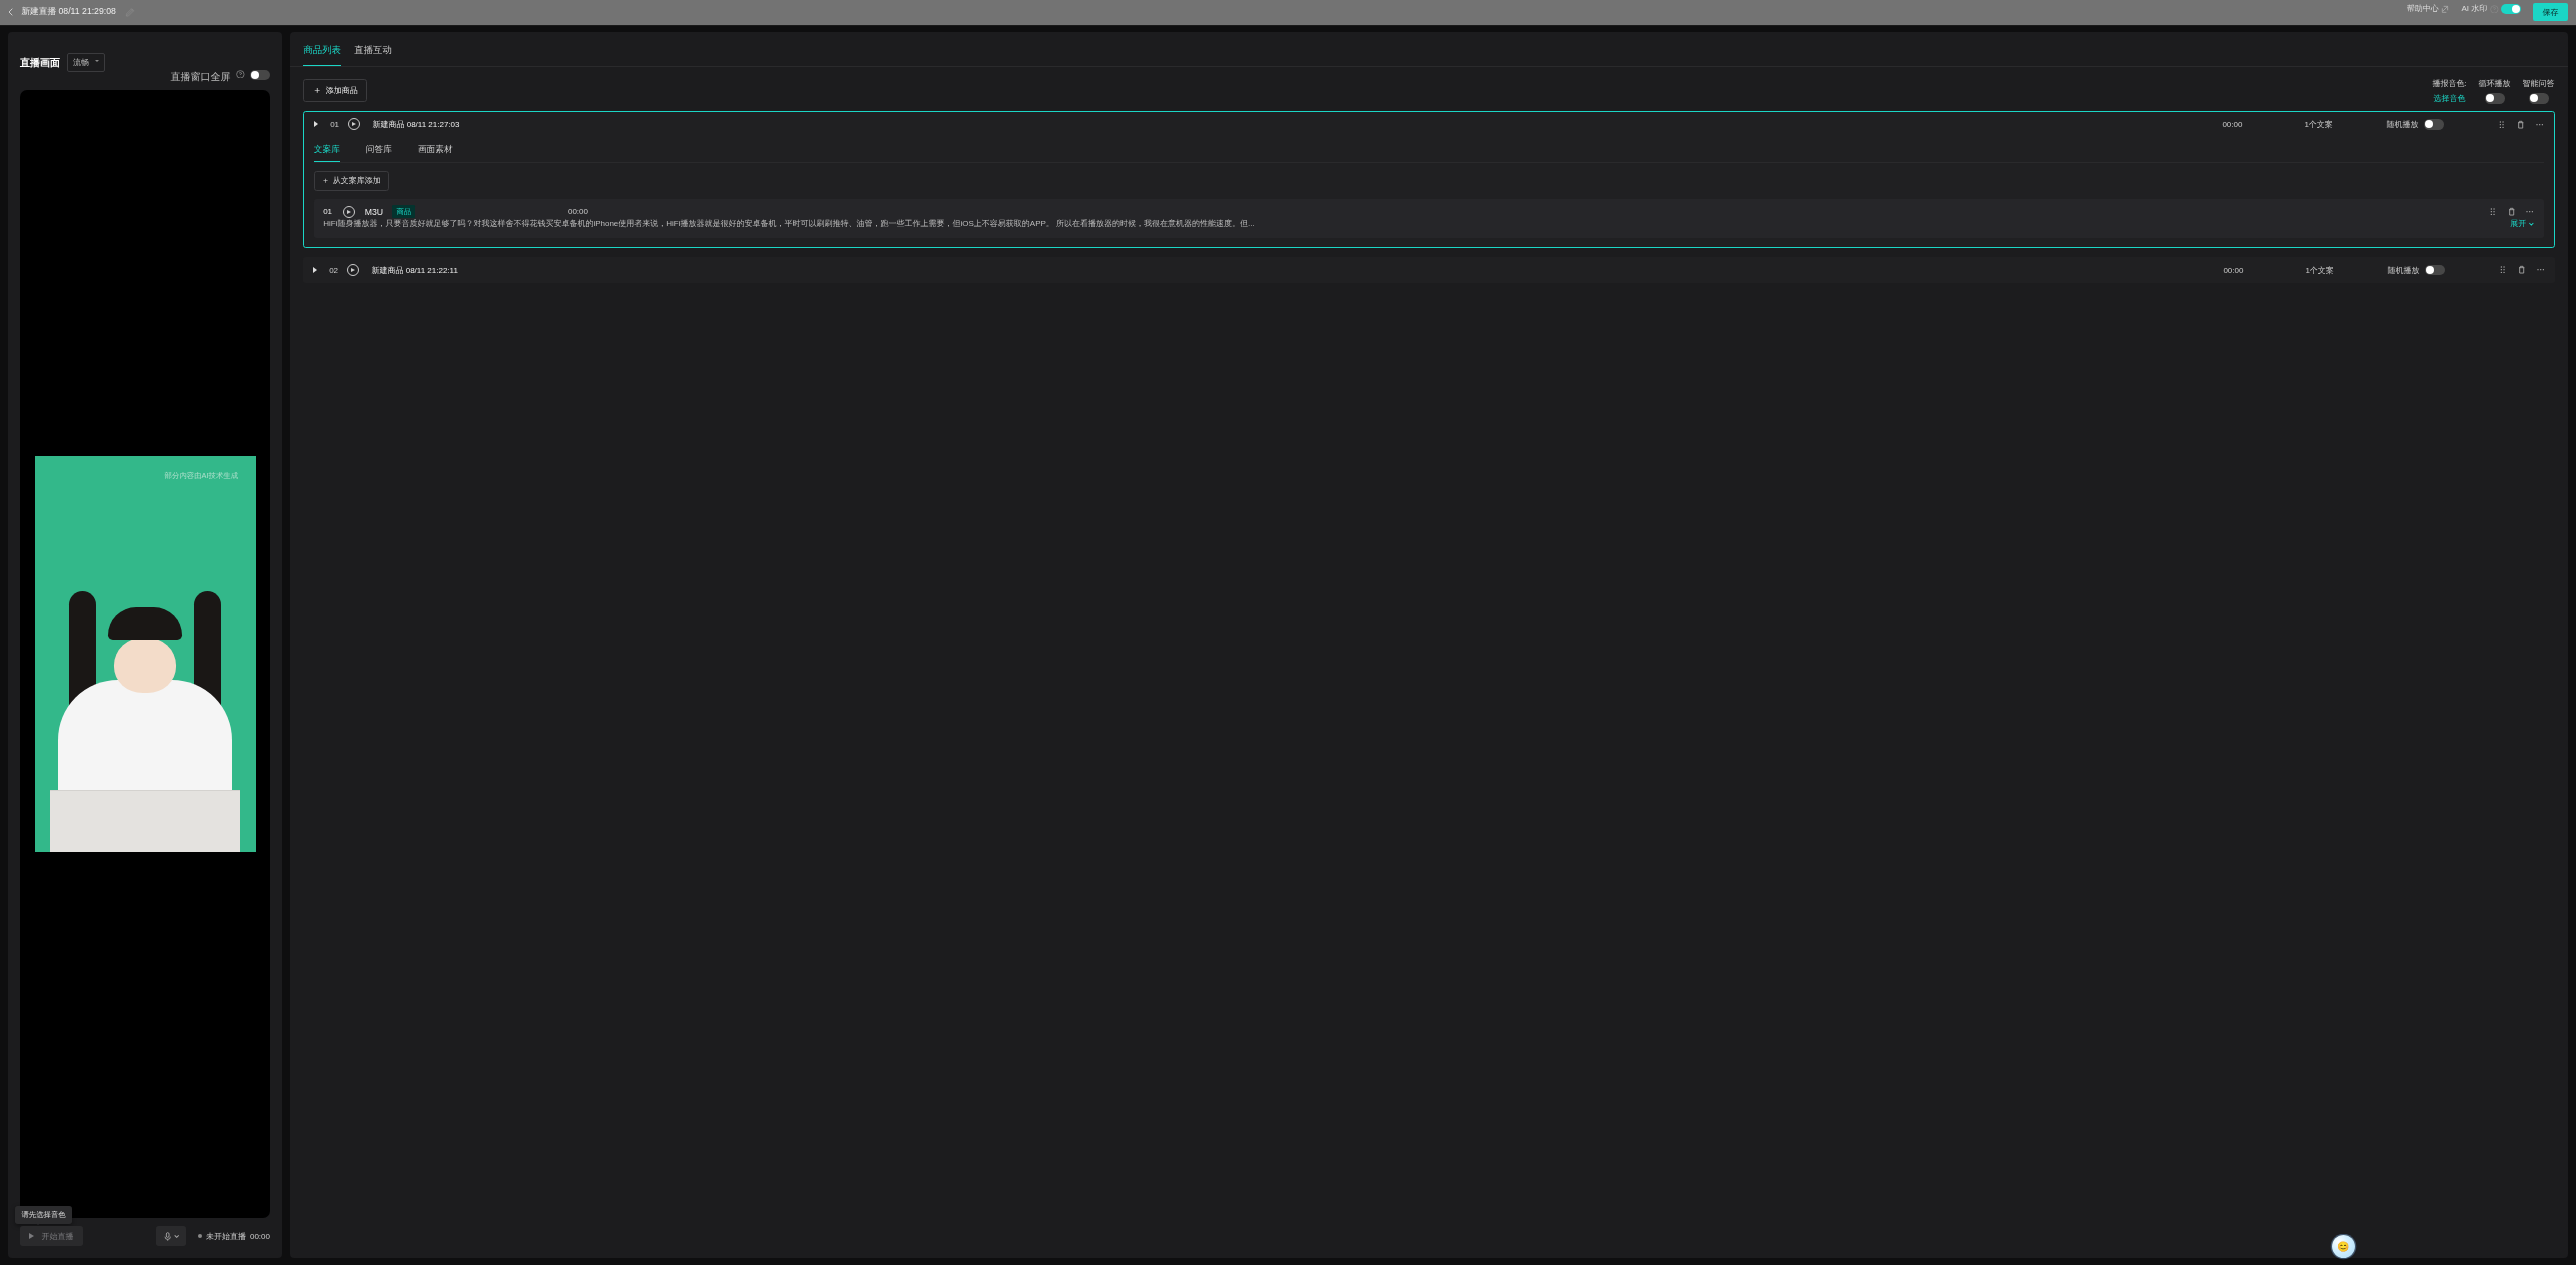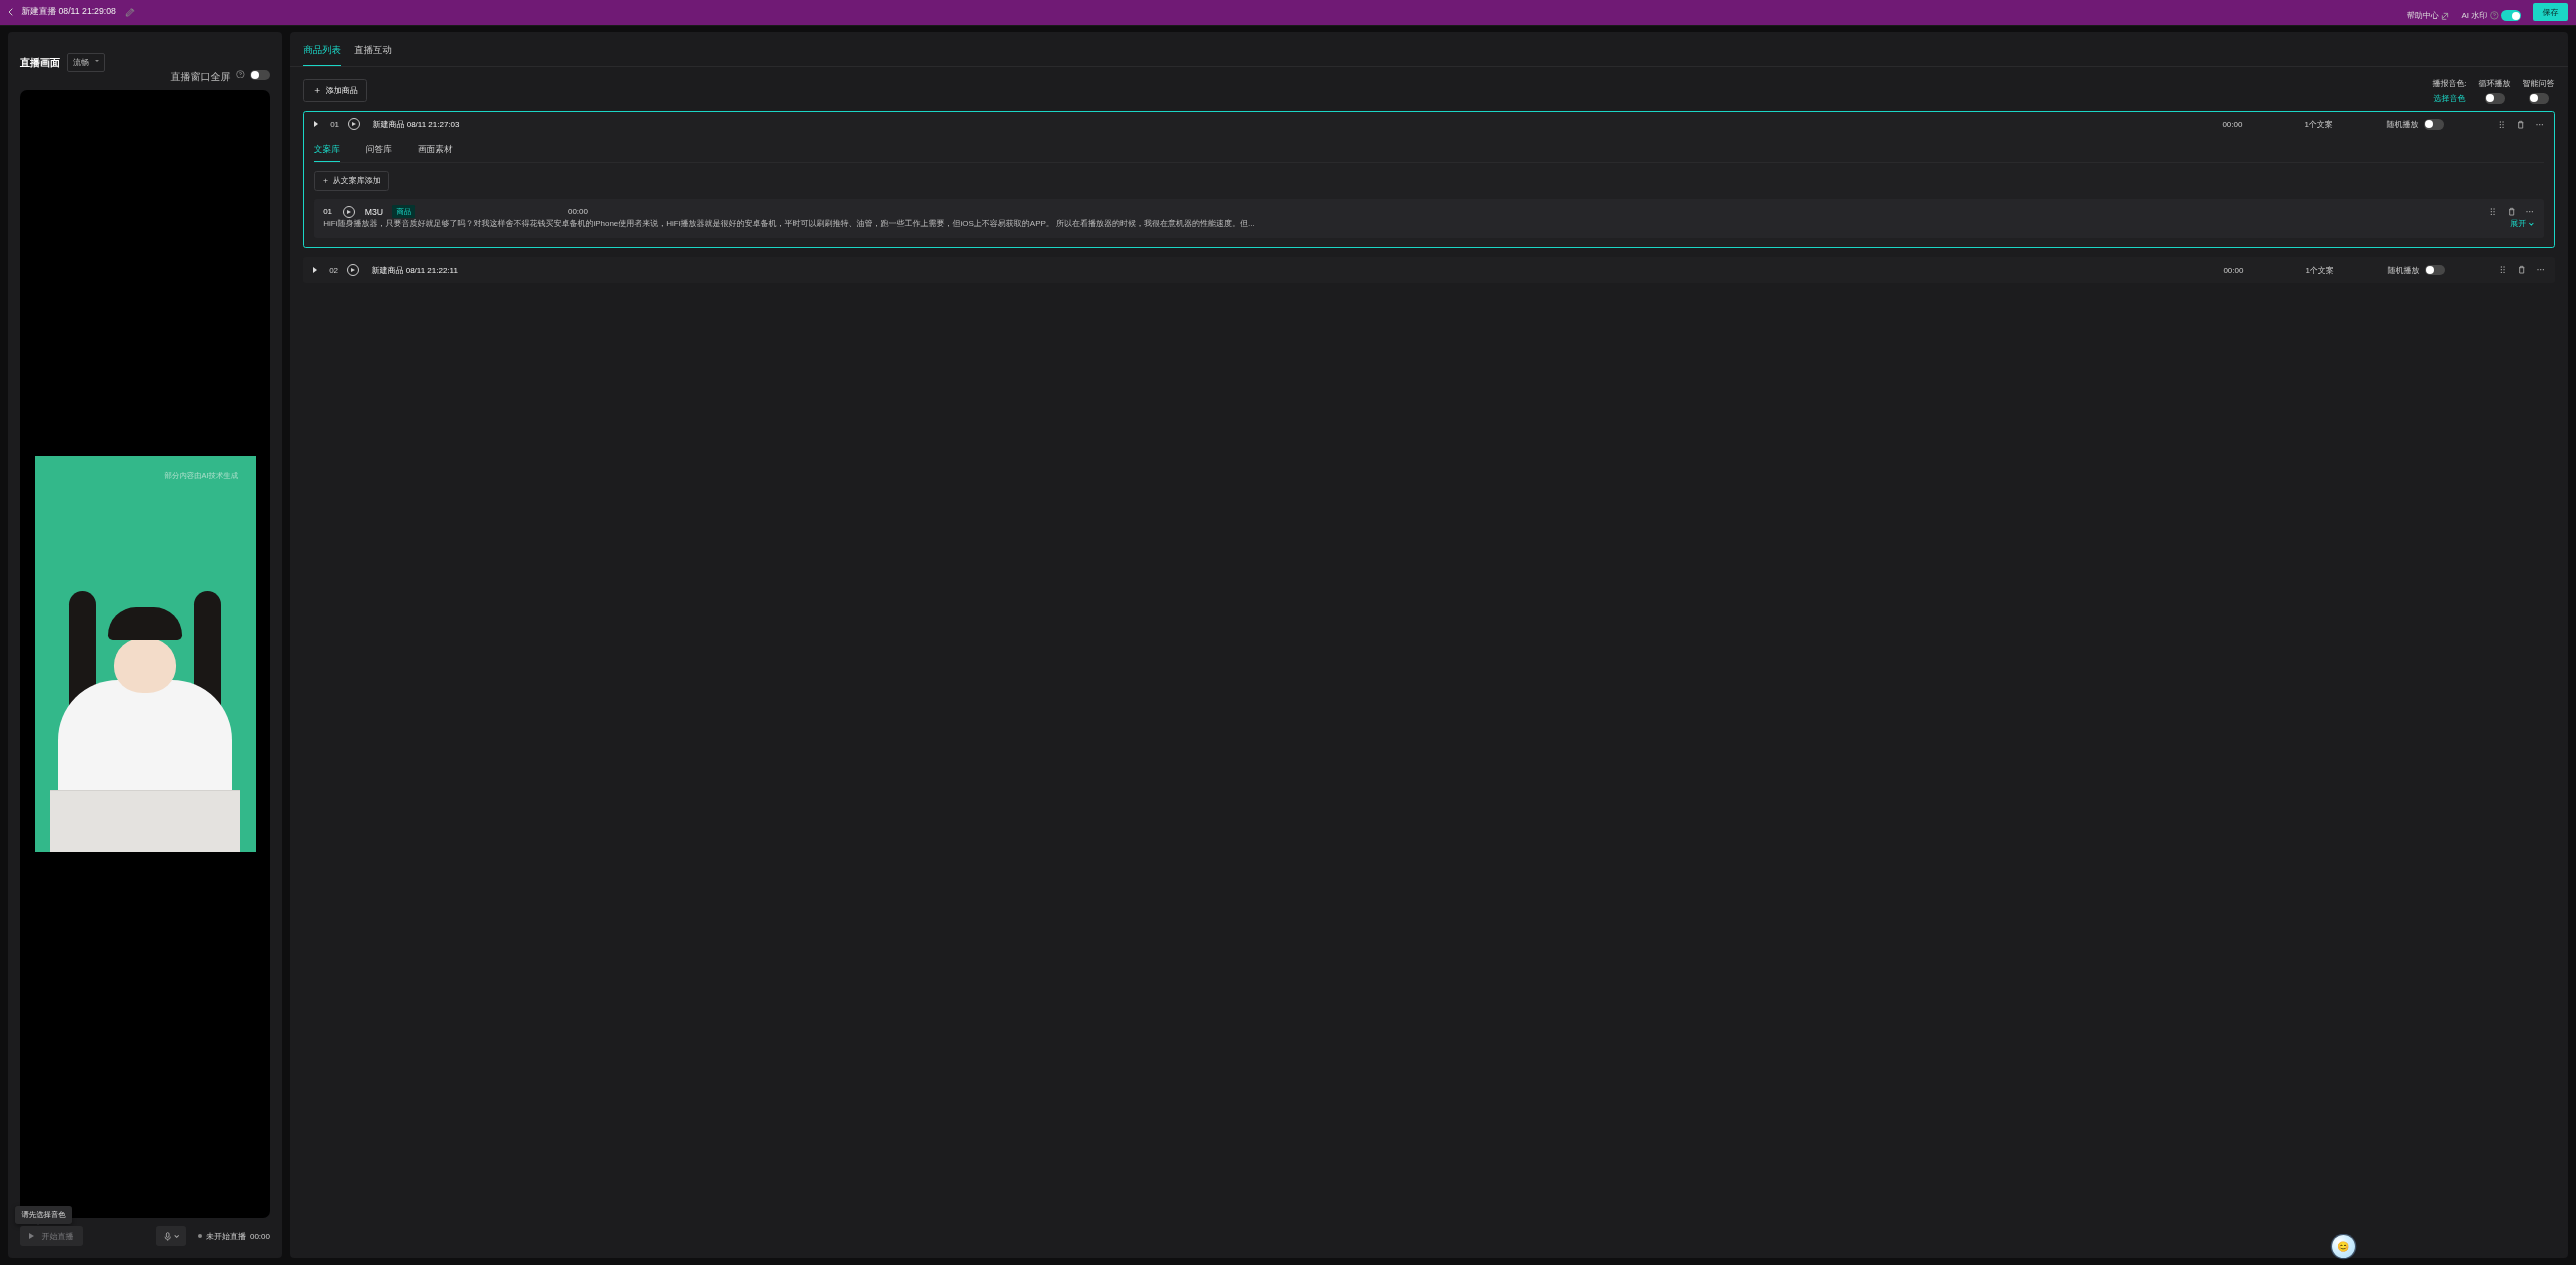--- a/index.html
+++ b/index.html
@@ -9,32 +9,32 @@
       font-family: -apple-system, "Segoe UI", "PingFang SC", "Microsoft YaHei", sans-serif;
       font-size: 8.7px;
       width: 100vw;
       height: 100vh;
       overflow: hidden;
     }
 
     
     .top-header {
       height: 25.5px;
-      background: #701a75;
+      background: #737373;
       display: flex;
       align-items: center;
       justify-content: space-between;
       padding: 0 8px 0 6.7px;
       border-bottom: 0.7px solid #1a1a1a;
     }
     .top-left { display: flex; align-items: center; gap: 6.7px; }
     .chevron { width: 8px; height: 8px; stroke: #ccc; stroke-width: 1.5; fill: none; cursor: pointer; }
     .top-title { color: #eee; font-size: 8.7px; }
     .edit-icon { width: 9.4px; height: 9.4px; stroke: #888; stroke-width: 1.3; fill: none; cursor: pointer; margin-left: 2.7px; }
-    .top-right { display: flex; align-items: flex-end; gap: 12px; }
+    .top-right { display: flex; align-items: flex-start; gap: 12px; }
     .help-link { color: #ddd; font-size: 8px; display: flex; align-items: center; gap: 2.7px; cursor: pointer; }
     .ext-icon { width: 8px; height: 8px; stroke: #aaa; stroke-width: 1.3; fill: none; }
     .q-icon { width: 8.7px; height: 8.7px; stroke: #888; stroke-width: 1.3; fill: none; }
 
     .toggle { position: relative; width: 20px; height: 10.7px; background: #474747; border-radius: 5.4px; cursor: pointer; }
     .toggle.on { background: #1bd6c6; }
     .toggle-knob { width: 8px; height: 8px; background: #fff; border-radius: 50%; position: absolute; top: 1.3px; left: 1.3px; }
     .toggle.on .toggle-knob { left: auto; right: 1.3px; }
 
     .save-btn {

